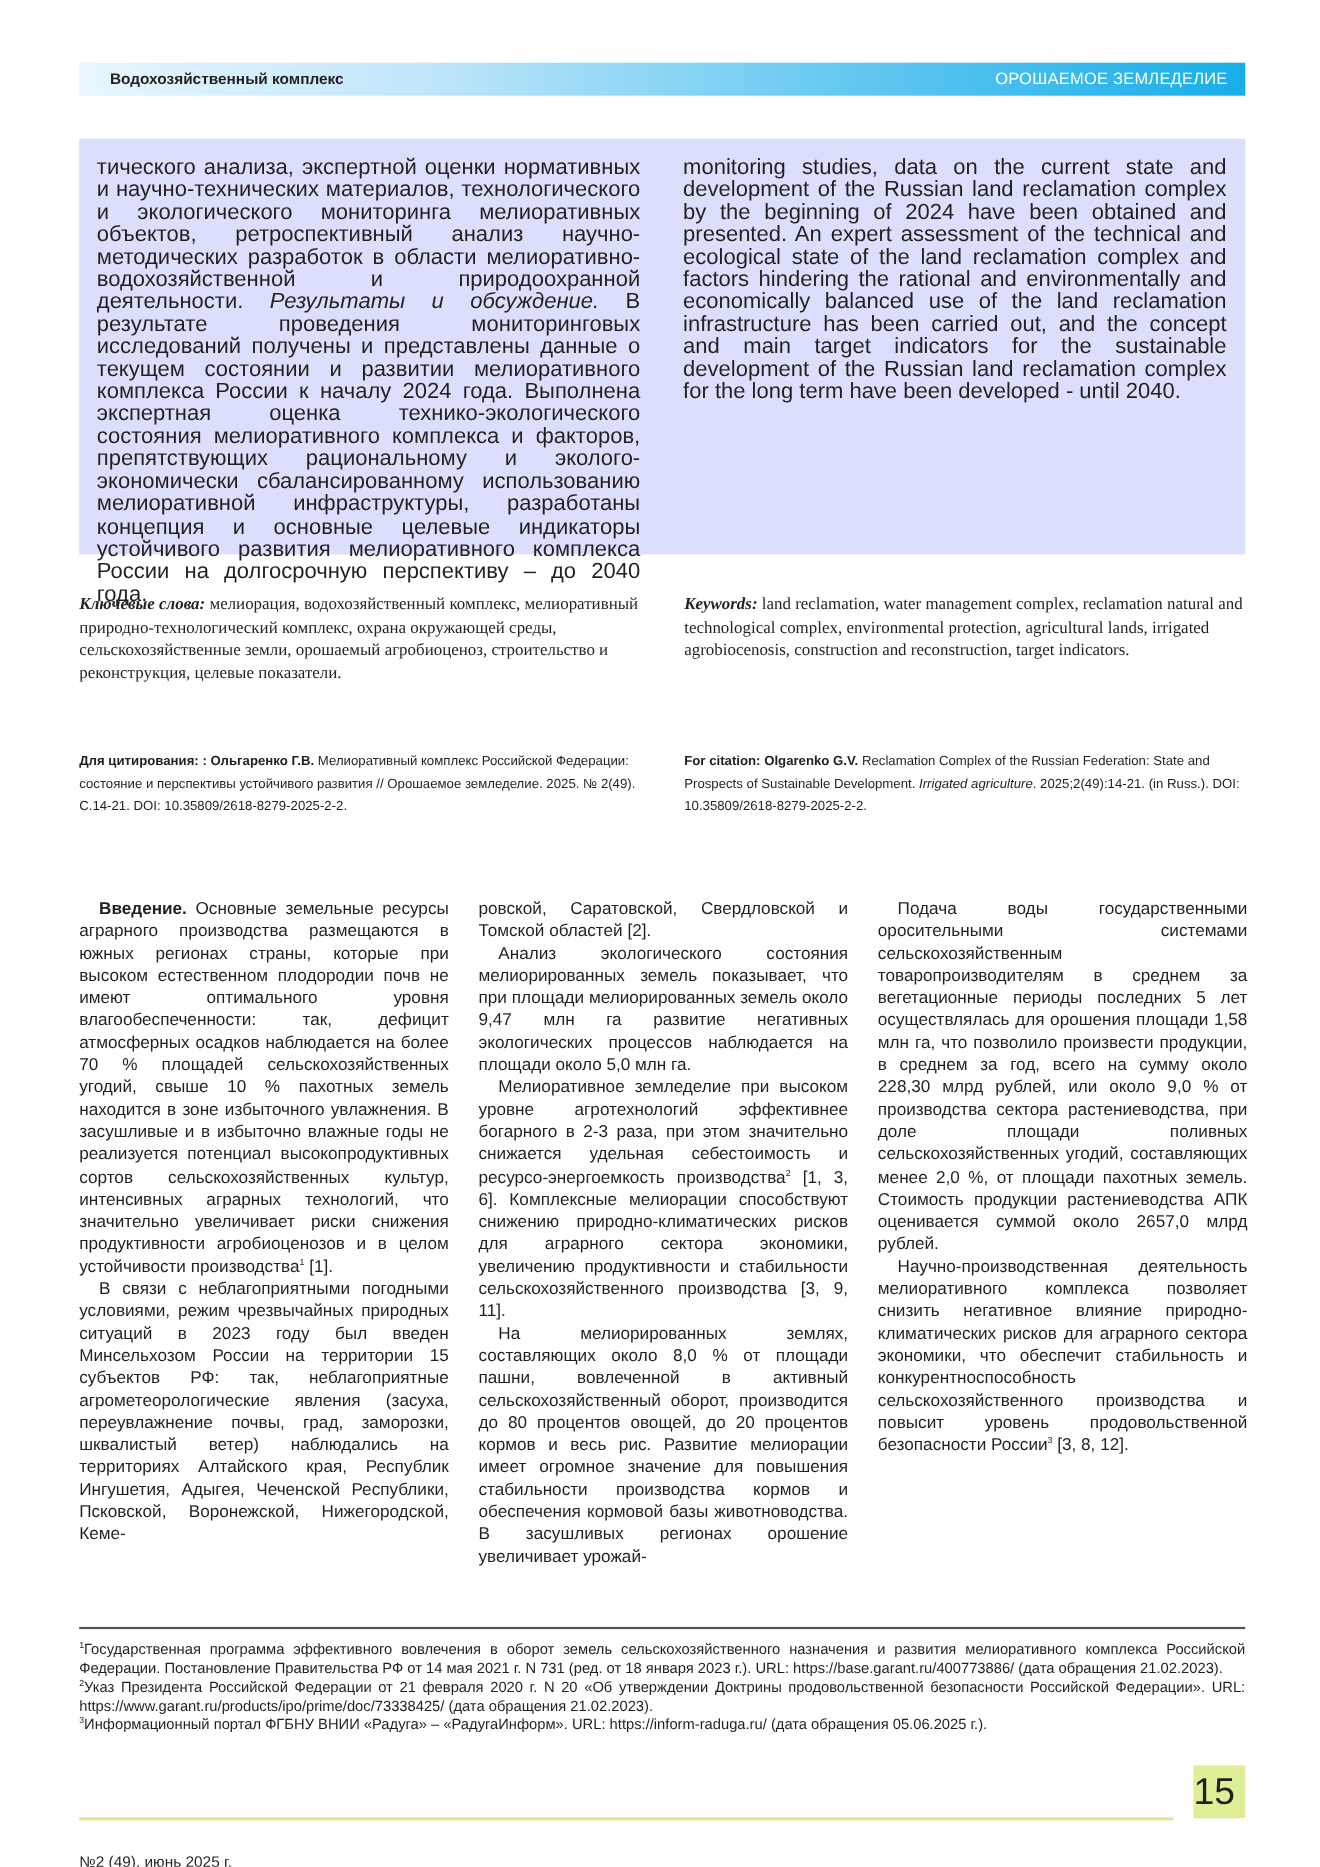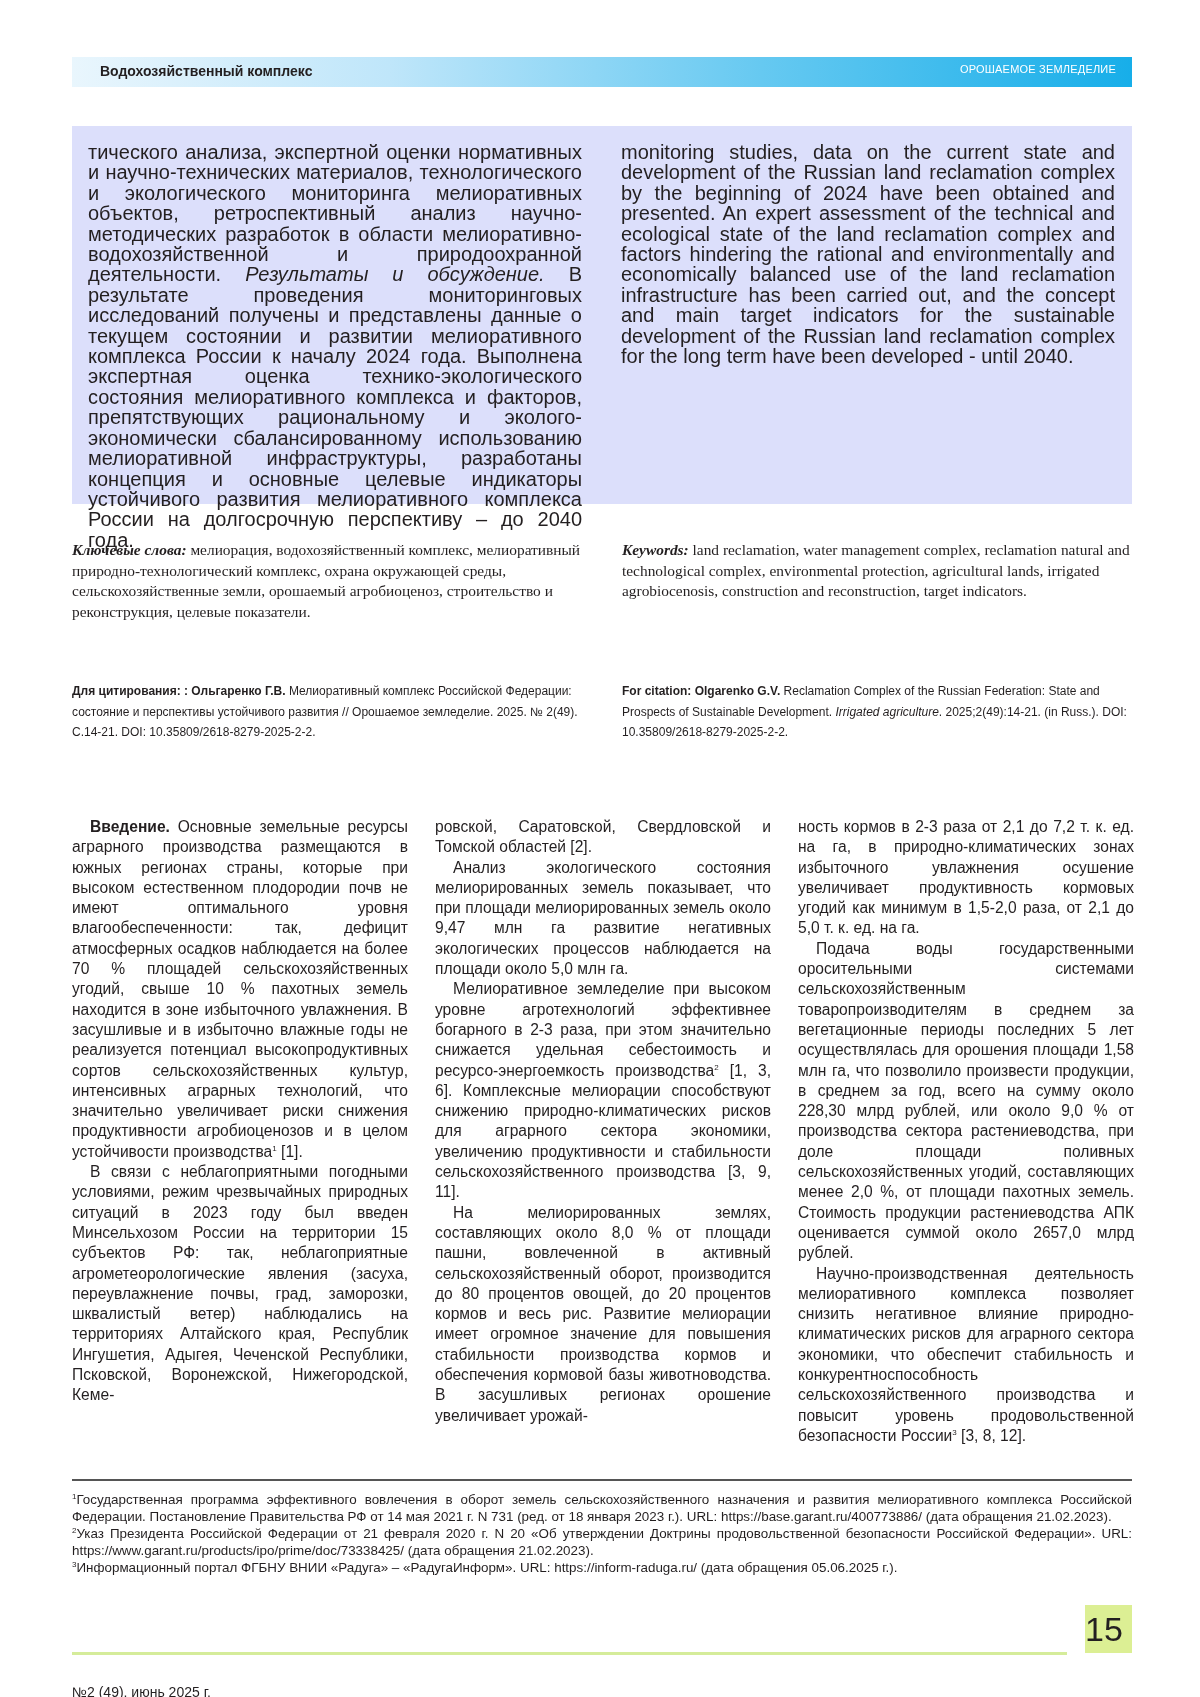--- a/index.html
+++ b/index.html
@@ -1,21 +1,21 @@
 <!DOCTYPE html>
 <html><head>
 <meta charset="utf-8">
 <style>
   html, body { margin: 0; padding: 0; background: #ffffff; }
   body { width: 1200px; height: 1697px; position: relative; overflow: hidden;
          font-family: "Liberation Sans", sans-serif; color: #231f20; }
   .header-bar { position: absolute; left: 72px; top: 57px; width: 1060px; height: 30px;
     background: linear-gradient(90deg, #e9f6fd 0%, #bfe6fa 30%, #66c9f1 65%, #17aee9 100%); text-align: center; }
   .header-left { position: absolute; left: 28px; top: 6px; font-size: 14px; font-weight: bold; color: #231f20; }
-  .header-right { position: absolute; right: 16px; top: 6px; font-size: 11px; color: #ffffff; letter-spacing: 0.2px; }
+  .header-right { position: absolute; right: 16px; top: 6px; font-size: 15px; color: #ffffff; letter-spacing: 0.2px; }
 
   .abstract-box { position: absolute; left: 72px; top: 126px; width: 1060px; height: 378px; background: #dcdffb; }
   .abs-col { position: absolute; top: 16px; font-size: 20px; line-height: 20.4px; text-align: justify; }
   .abs-col.ru { left: 16px; width: 494px; }
   .abs-col.en { left: 549px; width: 494px; }
   .abs-col em { font-style: italic; }
 
   .kw-block { position: absolute; top: 540px; font-size: 15.4px; line-height: 20.5px; font-family: Liberation Serif, serif; }
   .kw-ru { left: 72px; width: 540px; }
   .kw-en { left: 622px; width: 510px; }
@@ -69,21 +69,20 @@
 </div>
 
 <div class="body-col col2">
   <p class="cont">ровской, Саратовской, Свердловской и Томской областей [2].</p>
   <p>Анализ экологического состояния мелиорированных земель показывает, что при площади мелиорированных земель около 9,47 млн га развитие негативных экологических процессов наблюдается на площади около 5,0 млн га.</p>
   <p><span>Мелиоративное земледелие при высоком уровне агротехнологий эффективнее богарного в 2-3 раза, при этом значительно снижается удельная себестоимость и ресурсо-энергоемкость производства</span><sup>2</sup><span> [1, 3, 6]. Комплексные мелиорации способствуют снижению природно-климатических рисков для аграрного сектора экономики, увеличению продуктивности и стабильности сельскохозяйственного производства [3, 9, 11].</span></p>
   <p>На мелиорированных землях, составляющих около 8,0 % от площади пашни, вовлеченной в активный сельскохозяйственный оборот, производится до 80 процентов овощей, до 20 процентов кормов и весь рис. Развитие мелиорации имеет огромное значение для повышения стабильности производства кормов и обеспечения кормовой базы животноводства. В засушливых регионах орошение увеличивает урожай-</p>
 </div>
 
 <div class="body-col col3">
-  <p class="cont">ность кормов в 2-3 раза от 2,1 до 7,2 т. к. ед. на га, в природно-климатических зонах избыточного увлажнения осушение увеличивает продуктивность кормовых угодий как минимум в 1,5-2,0 раза, от 2,1 до 5,0 т. к. ед. на га.</p>
   <p>Подача воды государственными оросительными системами сельскохозяйственным товаропроизводителям в среднем за вегетационные периоды последних 5 лет осуществлялась для орошения площади 1,58 млн га, что позволило произвести продукции, в среднем за год, всего на сумму около 228,30 млрд рублей, или около 9,0 % от производства сектора растениеводства, при доле площади поливных сельскохозяйственных угодий, составляющих менее 2,0 %, от площади пахотных земель. Стоимость продукции растениеводства АПК оценивается суммой около 2657,0 млрд рублей.</p>
   <p><span>Научно-производственная деятельность мелиоративного комплекса позволяет снизить негативное влияние природно-климатических рисков для аграрного сектора экономики, что обеспечит стабильность и конкурентноспособность сельскохозяйственного производства и повысит уровень продовольственной безопасности России</span><sup>3</sup><span> [3, 8, 12].</span></p>
 </div>
 
 <div class="fn-rule"></div>
 <div class="footnotes">
   <p><sup>1</sup><span>Государственная программа эффективного вовлечения в оборот земель сельскохозяйственного назначения и развития мелиоративного комплекса Российской Федерации. Постановление Правительства РФ от 14 мая 2021 г. N 731 (ред. от 18 января 2023 г.). URL: https://base.garant.ru/400773886/ (дата обращения 21.02.2023).</span></p>
   <p><sup>2</sup><span>Указ Президента Российской Федерации от 21 февраля 2020 г. N 20 «Об утверждении Доктрины продовольственной безопасности Российской Федерации». URL: https://www.garant.ru/products/ipo/prime/doc/73338425/ (дата обращения 21.02.2023).</span></p>
   <p><sup>3</sup><span>Информационный портал ФГБНУ ВНИИ «Радуга» – «РадугаИнформ». URL: https://inform-raduga.ru/ (дата обращения 05.06.2025 г.).</span></p>
 </div>

